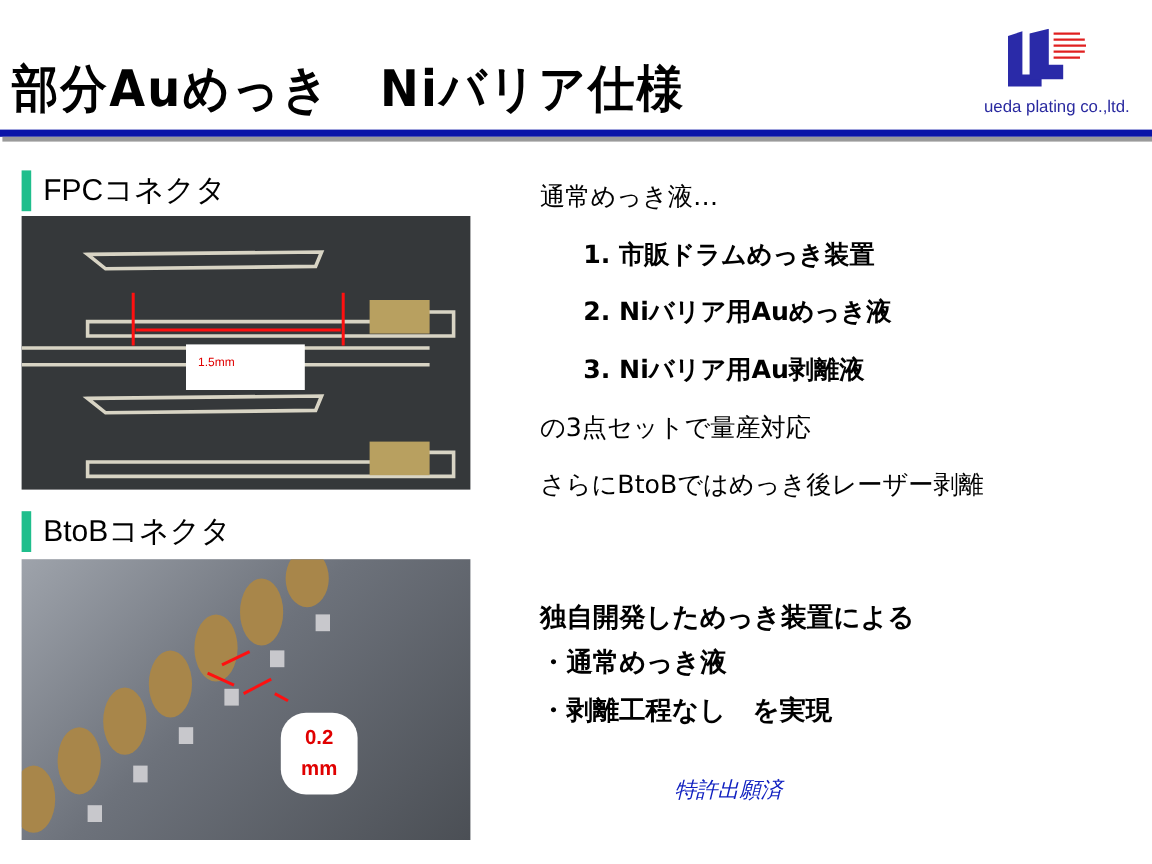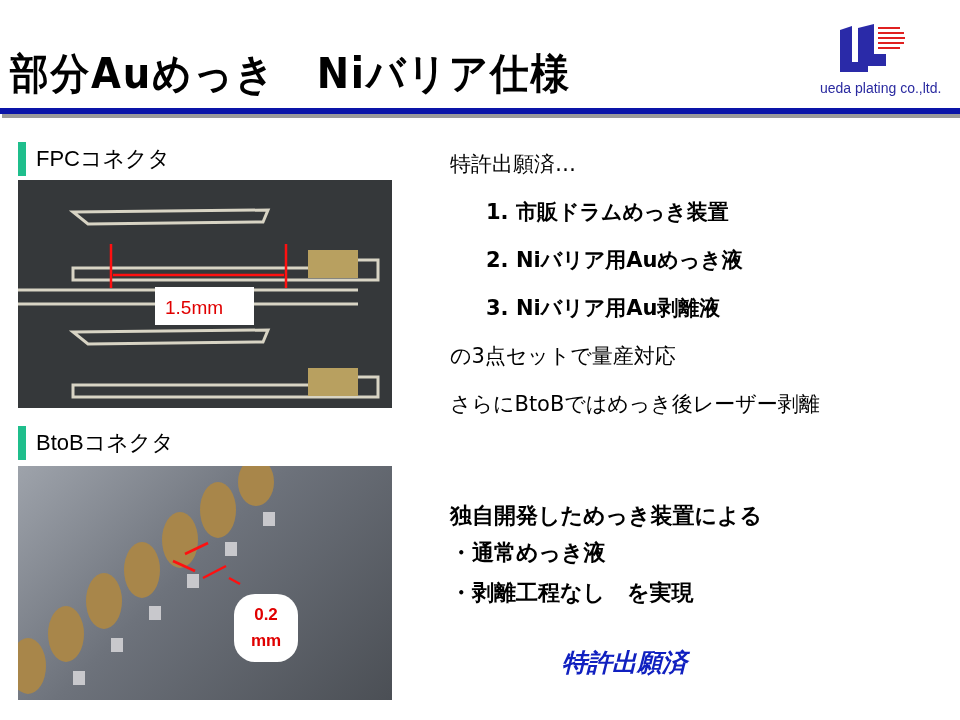--- a/index.html
+++ b/index.html
@@ -8,34 +8,34 @@
 
   .title { position:absolute; left:10px; top:46px; font-size:42px; font-weight:bold; letter-spacing:2px; line-height:56px; white-space:nowrap; transform:scaleX(0.92); transform-origin:left center; }
   .rule-blue { position:absolute; left:0; top:108px; width:960px; height:6px; background:#0a14a8; }
   .rule-grey { position:absolute; left:2px; top:114px; width:958px; height:4px; background:#9a9a9a; }
 
   .logo { position:absolute; left:838px; top:24px; width:70px; height:50px; }
   .logo-text { position:absolute; left:820px; top:80px; font-size:14px; color:#2a2aa0; font-family:"Liberation Sans", sans-serif; }
 
   .section-label { position:absolute; display:flex; align-items:center; }
   .section-label .bar { width:8px; height:34px; background:#1fbe8c; margin-right:10px; }
-  .section-label .txt { font-size:22px; line-height:28px; font-family:"Liberation Sans", sans-serif; }
+  .section-label .txt { font-size:25px; line-height:28px; font-family:"Liberation Sans", sans-serif; }
 
   .photo { position:absolute; overflow:hidden; }
   .fpc { left:18px; top:180px; width:374px; height:228px; background:#35383a; }
   .btob { left:18px; top:466px; width:374px; height:234px; background:linear-gradient(135deg,#9ea3ab 0%,#6d727b 45%,#4b4f55 100%); }
 
   .callout { position:absolute; background:#fff; color:#e00000; font-family:"Liberation Sans", sans-serif; }
-  .callout-fpc { left:155px; top:287px; width:99px; height:38px; font-size:19px; padding:10px 0 0 10px; }
+  .callout-fpc { left:155px; top:287px; width:99px; height:38px; font-size:10px; padding:10px 0 0 10px; }
   .callout-btob { left:234px; top:594px; width:64px; height:68px; font-size:17px; font-weight:bold; text-align:center; padding-top:8px; line-height:26px;border-radius:21px; }
 
   .body-text { position:absolute; font-size:21px; white-space:nowrap; line-height:28px; }
   .bold { font-weight:bold; }
   .bold-large { font-size:22px; font-weight:bold; line-height:32px; }
-  .patent { position:absolute; left:562px; top:646px; font-size:25px; font-style:italic; font-weight:bold; color:#1020c0; }
+  .patent { position:absolute; left:562px; top:646px; font-size:18px; font-style:italic; font-weight:normal; color:#1020c0; }
 </style>
 </head>
 <body>
 
 <div class="title">部分Auめっき　Niバリア仕様</div>
 <div class="rule-blue"></div>
 <div class="rule-grey"></div>
 
 <svg class="logo" viewBox="0 0 70 50">
   <path d="M2 6 L14 2 L14 38 L30 38 L30 48 L2 48 Z" fill="#2a2aa8"></path>
@@ -106,21 +106,21 @@
       <line x1="155" y1="95" x2="177" y2="105"></line>
         <line x1="211" y1="112" x2="222" y2="118"></line>
     </g>
   </svg>
 </div>
 <div class="callout callout-btob">
   <div>0.2</div>
   <div>mm</div>
 </div>
 
-<div class="body-text" style="left:450px; top:150px;">特許出願済…</div>
+<div class="body-text" style="left:450px; top:150px;">通常めっき液…</div>
 <div class="body-text bold" style="left:486px; top:198px;">1. 市販ドラムめっき装置</div>
 <div class="body-text bold" style="left:486px; top:246px;">2. Niバリア用Auめっき液</div>
 <div class="body-text bold" style="left:486px; top:294px;">3. Niバリア用Au剥離液</div>
 <div class="body-text" style="left:450px; top:342px;">の3点セットで量産対応</div>
 <div class="body-text" style="left:450px; top:390px;">さらにBtoBではめっき後レーザー剥離</div>
 
 <div class="body-text bold-large" style="left:450px; top:500px;">独自開発しためっき装置による</div>
 <div class="body-text bold-large" style="left:450px; top:537px;">・通常めっき液</div>
 <div class="body-text bold-large" style="left:450px; top:577px;">・剥離工程なし　を実現</div>
 

